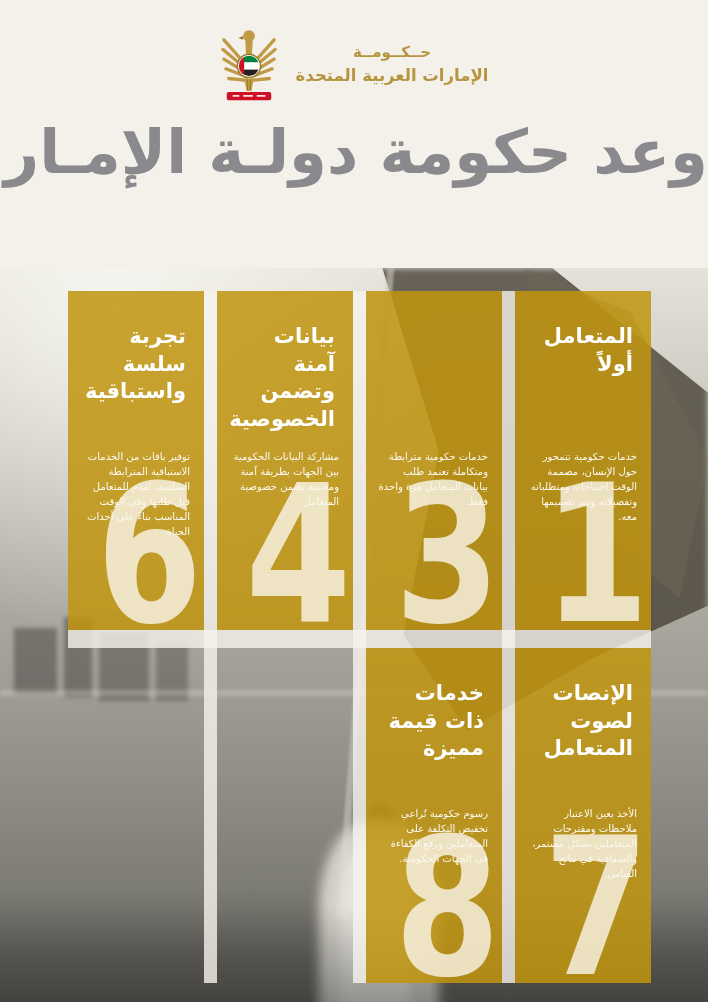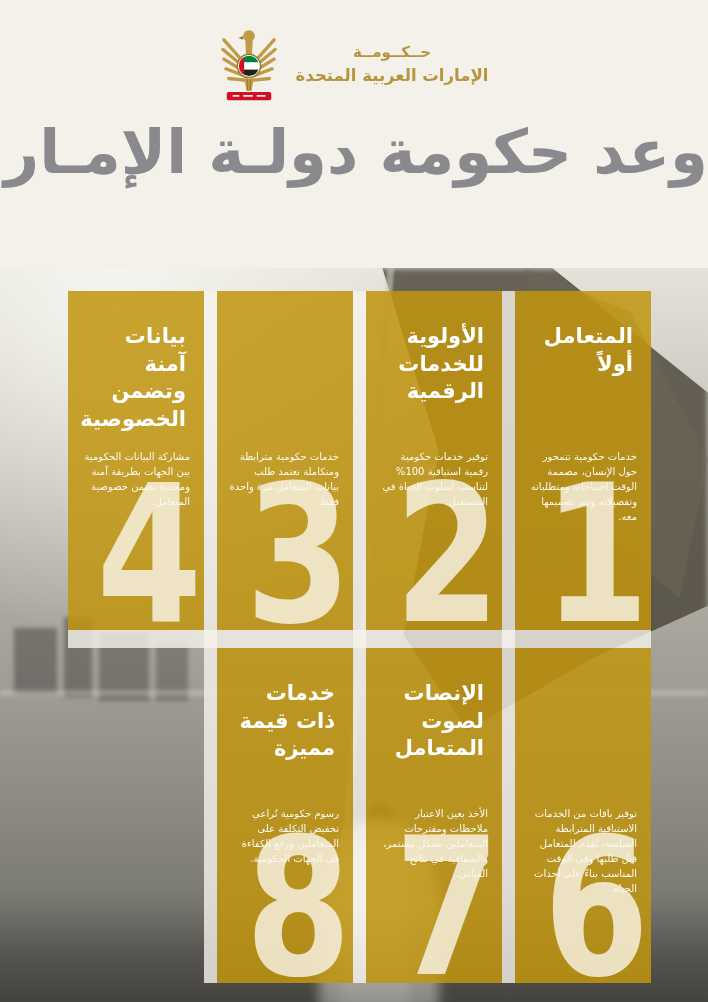--- a/index.html
+++ b/index.html
@@ -132,43 +132,38 @@
     <div class="gap-strip gs-v3"></div>
     <div class="gap-strip gs-h"></div>
 
     <section class="card">
       <h2>المتعامل
 أولاً</h2>
       <p>خدمات حكومية تتمحور حول الإنسان، مصممة الوقت احتياجاته ومتطلباته وتفضيلاته ويتم تصميمها معه.</p>
       <div class="num">1</div>
     </section>
 
-    <section class="card">
-      <h2>الأولوية
-للخدمات
-الرقمية</h2>
-      <p>توفير خدمات حكومية رقمية استباقية 100% لتناسب أسلوب الحياة في المستقبل.</p>
-      <div class="num">2</div>
-    </section>
 
     <section class="card">
       <p>خدمات حكومية مترابطة ومتكاملة تعتمد طلب بيانات المتعامل مرة واحدة فقط.</p>
       <div class="num">3</div>
     </section>
 
     <section class="card">
       <h2>بيانات آمنة
 وتضمن
 الخصوصية</h2>
       <p>مشاركة البيانات الحكومية بين الجهات بطريقة آمنة ومحمية تضمن خصوصية المتعامل.</p>
       <div class="num">4</div>
     </section>
 
 
     <section class="card">
+      <h2>تجربة سلسة
+واستباقية</h2>
       <p>توفير باقات من الخدمات الاستباقية المترابطة السلسة، تُقدم للمتعامل قبل طلبها وفي الوقت المناسب بناءً على أحداث الحياة.</p>
       <div class="num">6</div>
     </section>
 
     <section class="card">
       <h2>الإنصات
 لصوت
 المتعامل</h2>
       <p>الأخذ بعين الاعتبار ملاحظات ومقترحات المتعاملين بشكل مستمر، والشفافية في نتائج القياس.</p>
       <div class="num">7</div>

